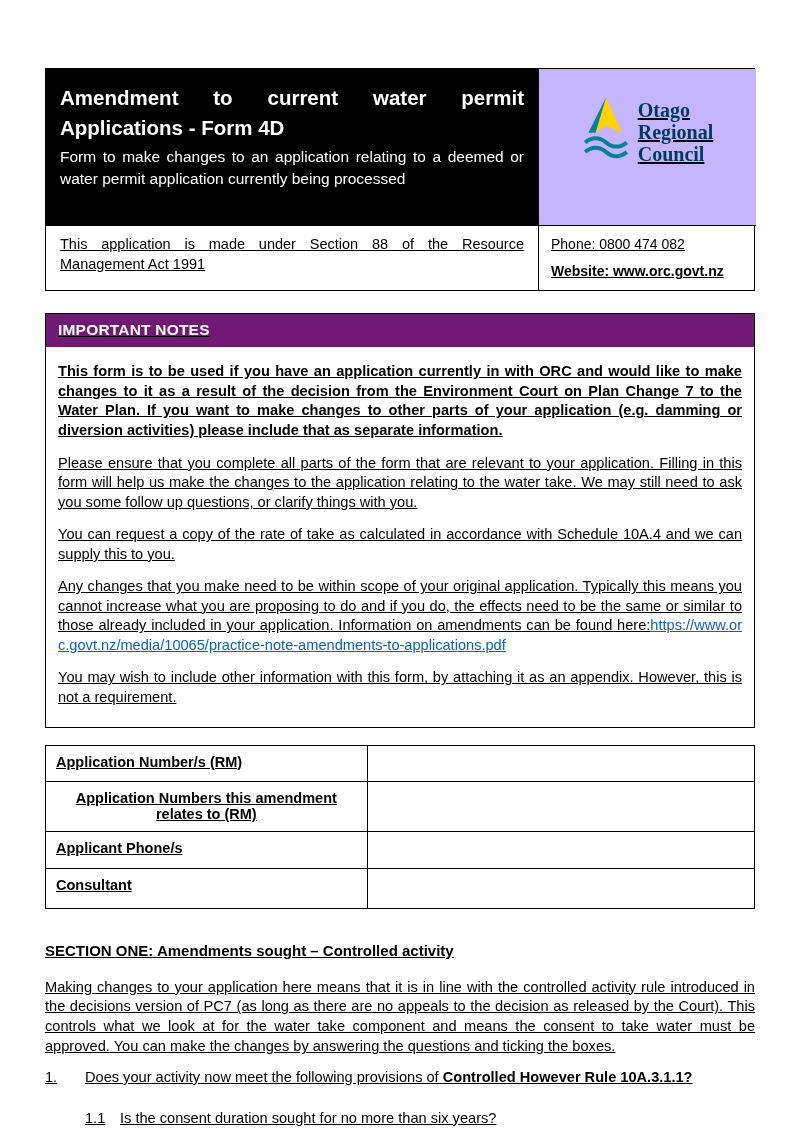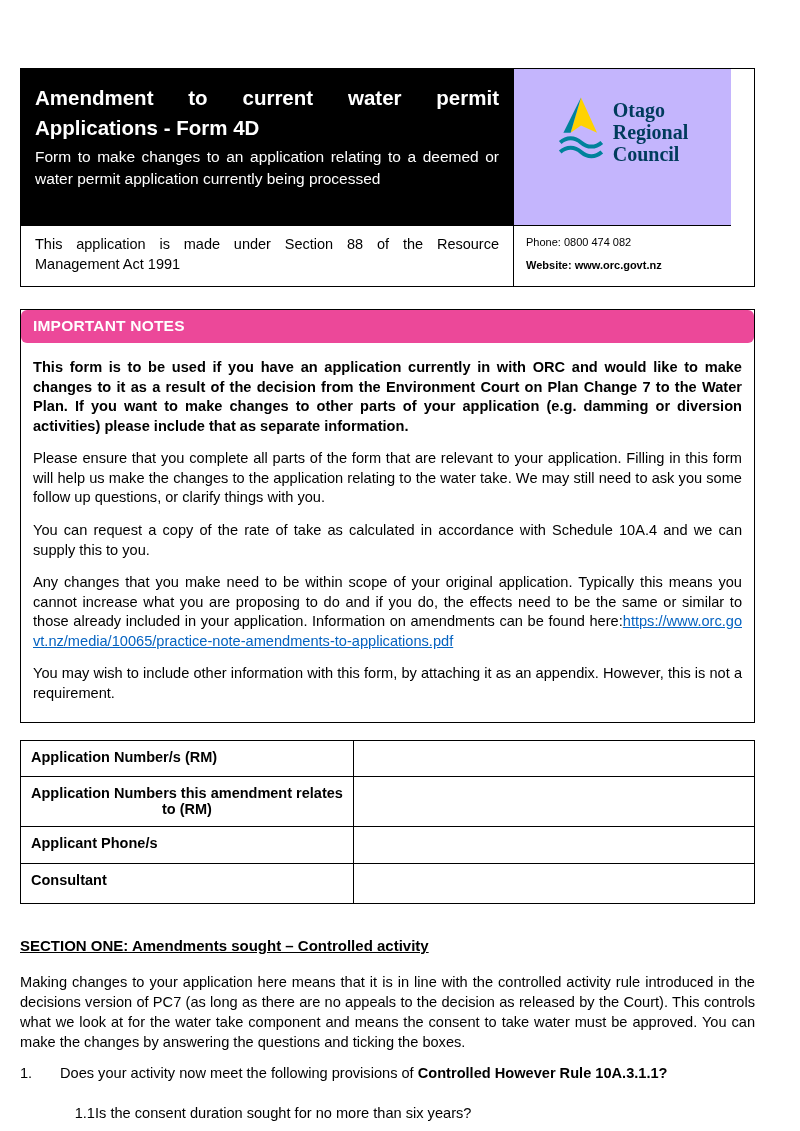--- a/index.html
+++ b/index.html
@@ -3,21 +3,21 @@
 <meta charset="utf-8">
 <style>
   * { box-sizing: border-box; margin: 0; padding: 0; }
   html,body { background:#ffffff; }
   body {
     width: 800px; height: 1131px;
     font-family: "Liberation Sans", sans-serif;
     color: #000;
     overflow: hidden;
   }
-  .page { padding: 68px 45px 0 20px; }
+  .page { padding: 68px 45px 0 45px; text-decoration: underline; }
 
   
   .header-grid {
     display: grid;
     grid-template-columns: 492px 218px;
     border: 1px solid #000;
   }
   .title-cell {
     background: #000; color: #fff;
     padding: 14px 14px 12px 14px;
@@ -43,32 +43,31 @@
     font-size: 20px; line-height: 1.1; padding-top: 4px;
   }
   .info-row-left {
     border-top: 1px solid #000;
     padding: 9px 14px 12px 14px;
     font-size: 14.5px; line-height: 1.35; text-align: justify;
   }
   .info-row-right {
     border-top: 1px solid #000; border-left: 1px solid #000;
     padding: 9px 12px 10px 12px;
-    font-size: 11px; line-height: 1.3;
+    font-size: 14px; line-height: 1.3;
   }
   .info-row-right .phone { margin-bottom: 9px; }
   .info-row-right .website { font-weight: 700; }
 
   
   .notes-section { margin-top: 22px; border: 1px solid #000; }
   .notes-header {
-    background: #ec4899; color: #fff;
+    background: #701a75; color: #fff;
     font-weight: 700; font-size: 15.5px; letter-spacing: .2px;
     padding: 7px 12px 8px 12px;
-    border-radius: 6px;
   }
   .notes-body { padding: 2px 12px 6px 12px; }
   .notes-body p {
     font-size: 14.6px; line-height: 1.34;
     text-align: justify; margin: 13px 0;
   }
   .notes-body p.bold { font-weight: 700; }
   a.doc-link { color: #0563C1; text-decoration: underline; word-break: break-all; }
 
   
@@ -95,21 +94,21 @@
     text-decoration: underline;
   }
   .intro-para {
     margin-top: 19px;
     font-size: 14.6px; line-height: 1.36; text-align: justify;
   }
   .q1 { display: flex; margin-top: 11px; font-size: 14.6px; line-height: 1.35; }
   .q1-num { width: 40px; flex: none; }
   .bold { font-weight: 700; }
   .q11 { display: flex; margin-left: 40px; margin-top: 22px; font-size: 14.6px; }
-  .q11-num { width: 35px; flex: none; text-align: right; }
+  .q11-num { width: 35px; flex: none; }
 </style>
 </head>
 <body>
 
 <div class="page">
 
   <div class="header-grid">
     <div class="title-cell">
       <div class="hdr-title">Amendment to current water permit Applications - Form 4D</div>
       <div class="hdr-sub">Form to make changes to an application relating to a deemed or water permit application currently being processed</div>

